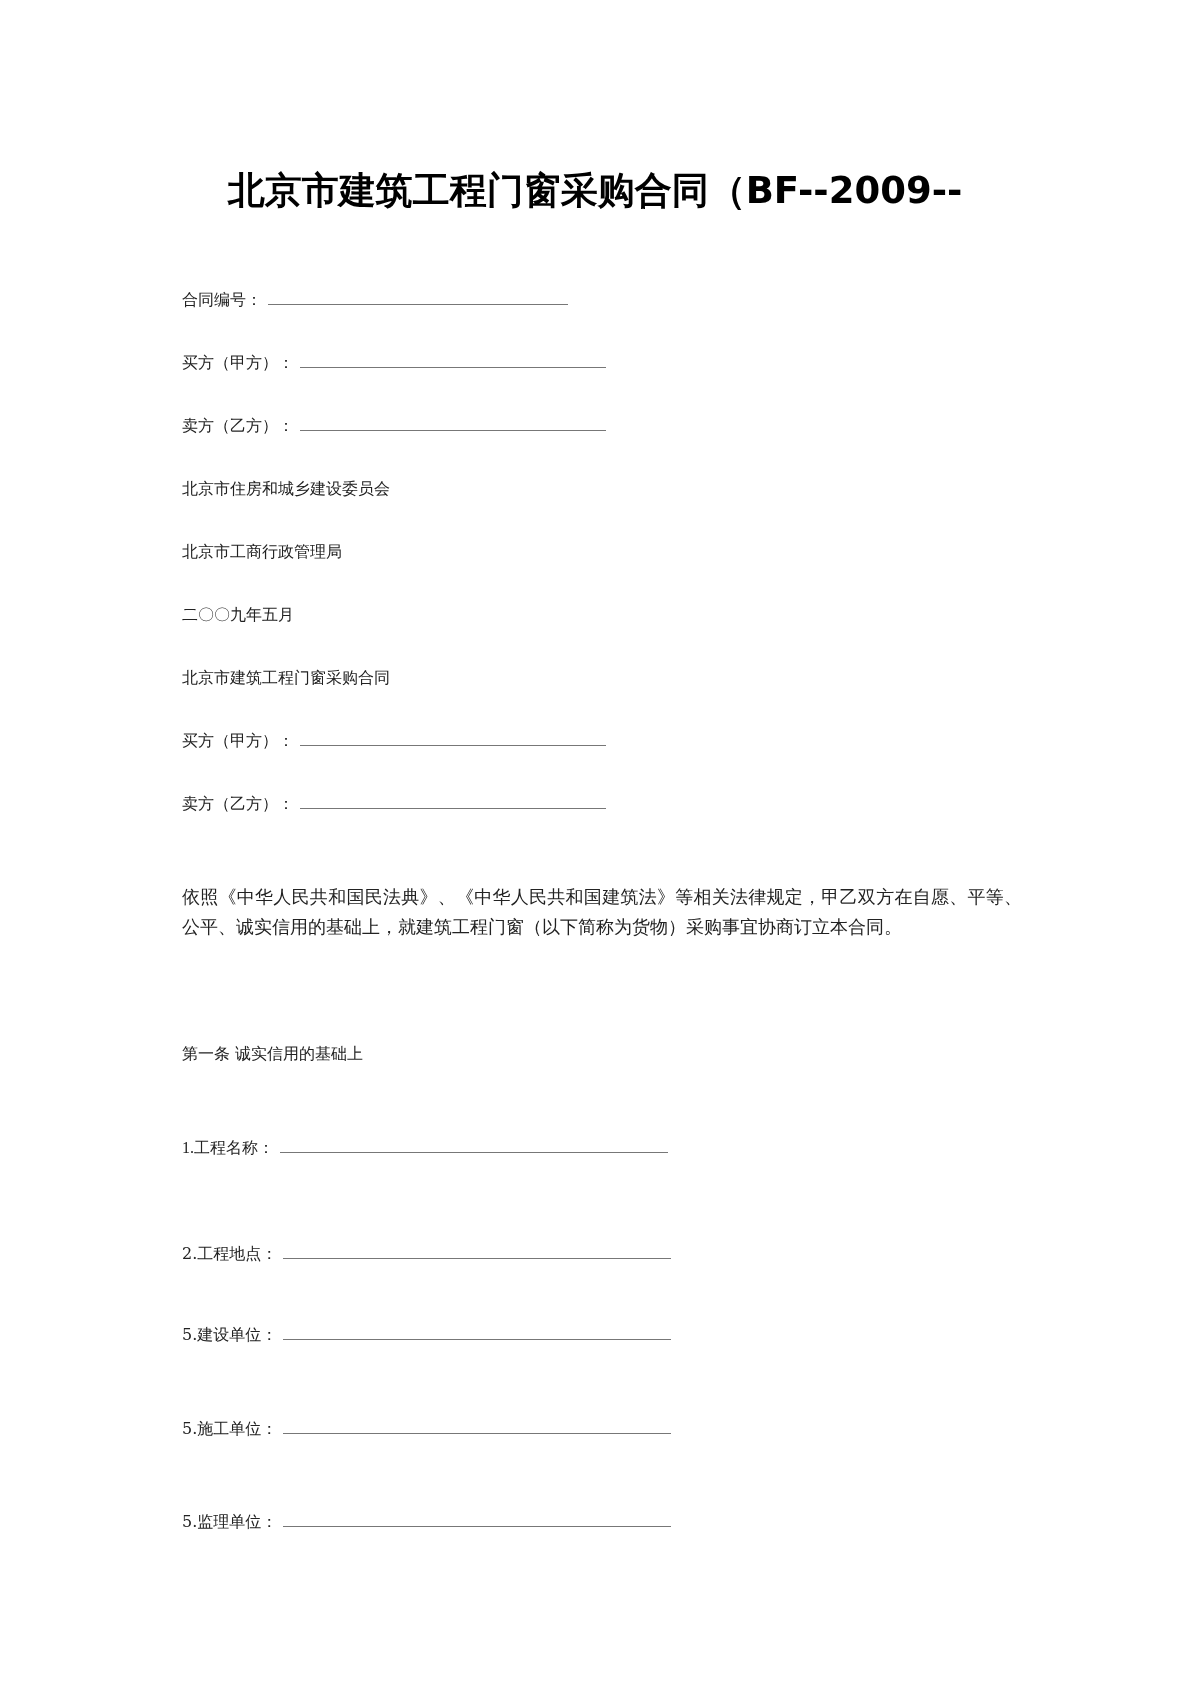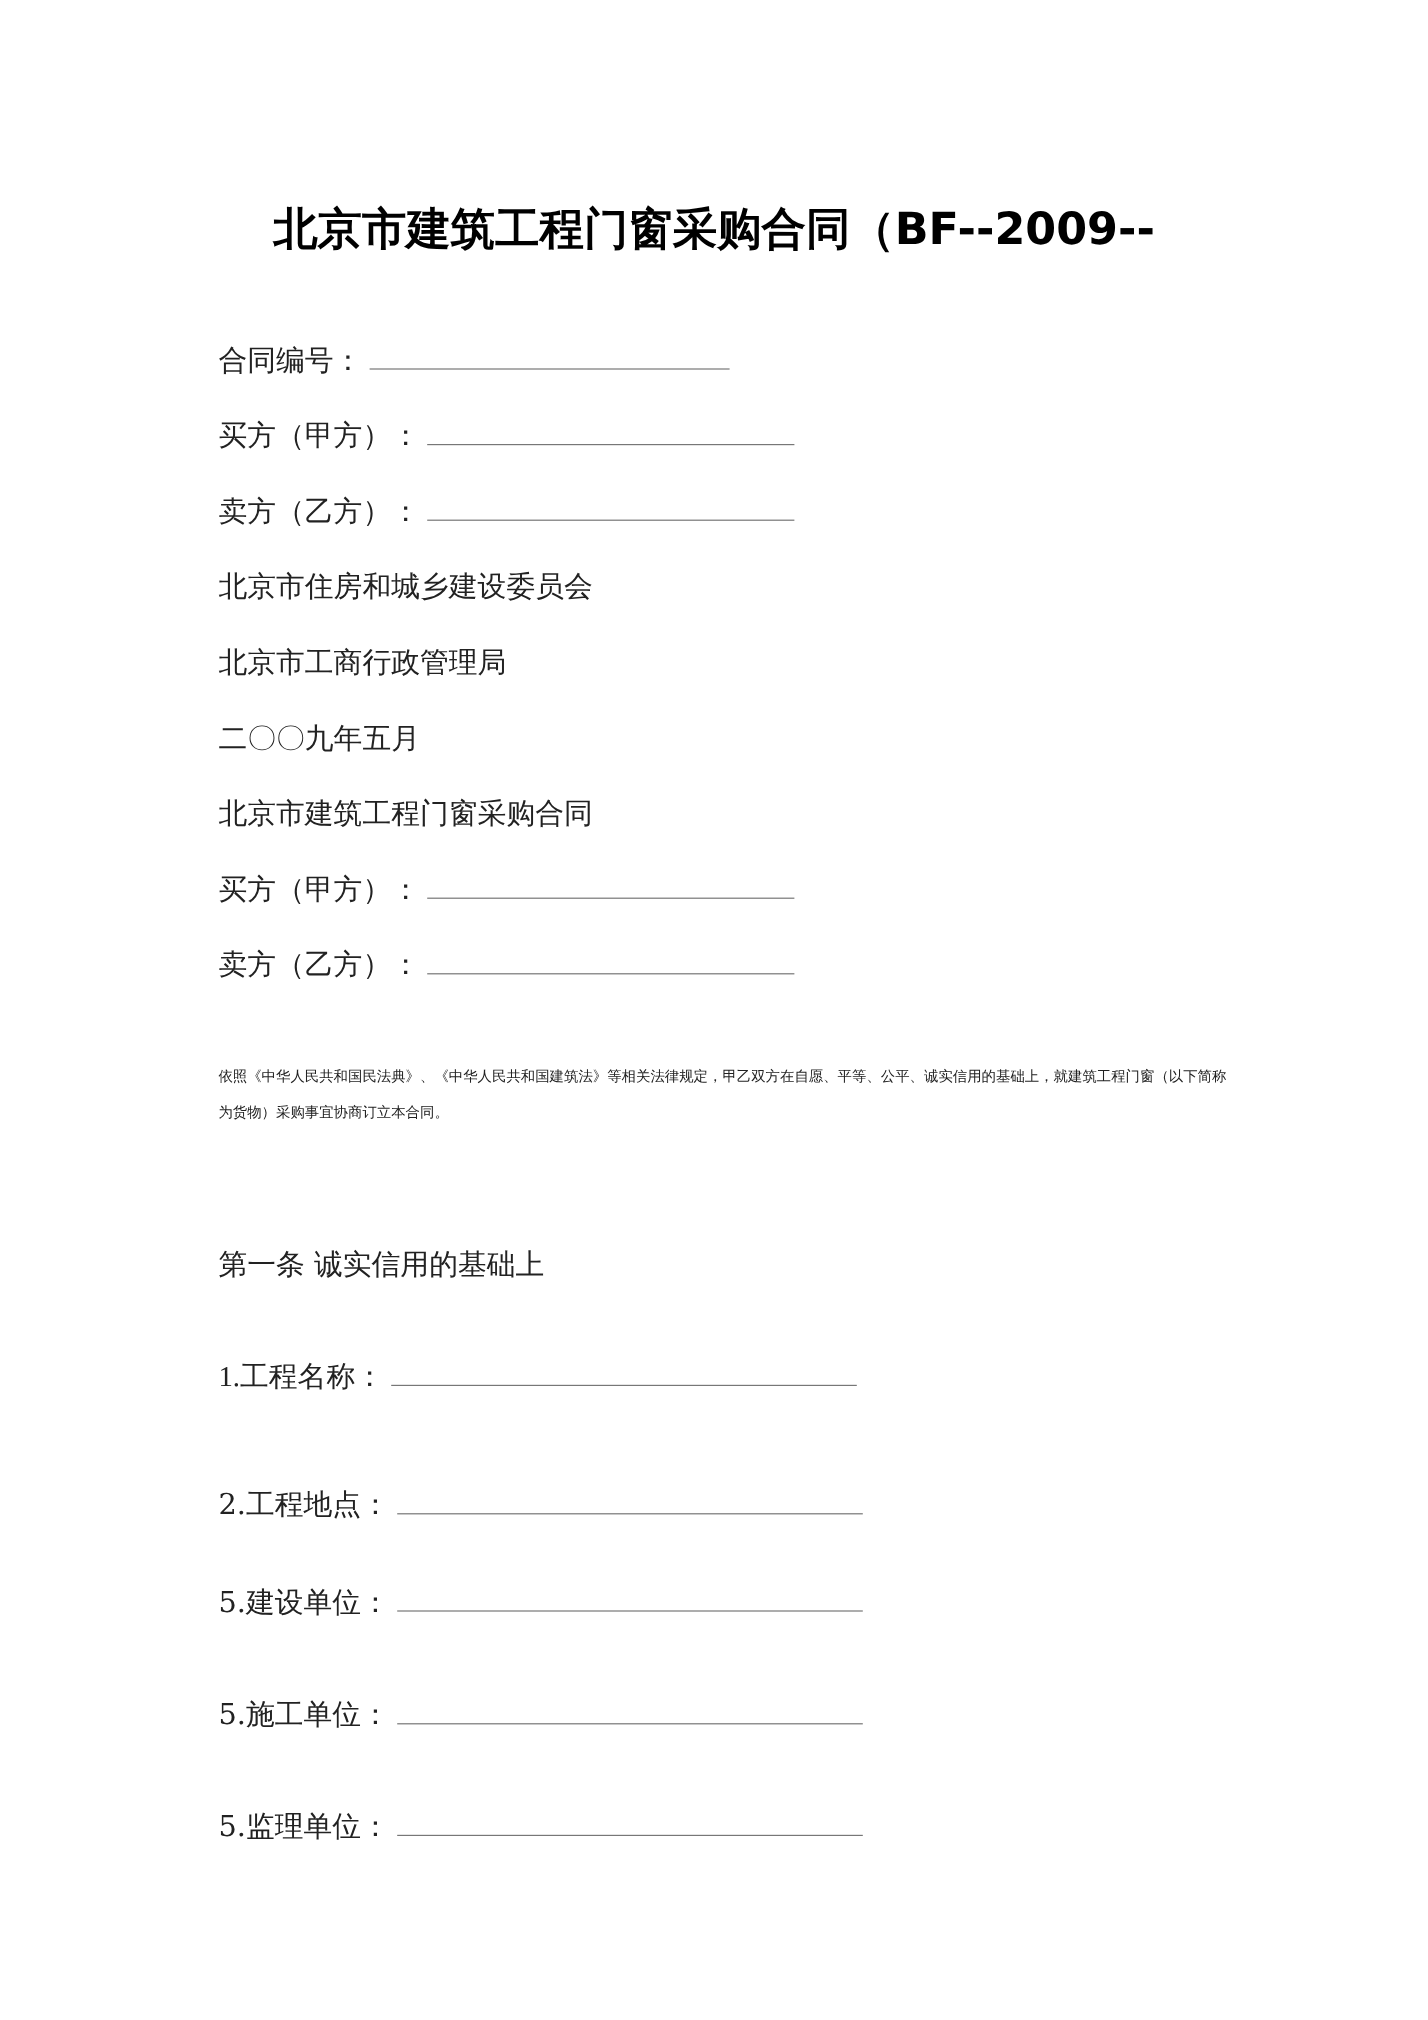--- a/index.html
+++ b/index.html
@@ -31,38 +31,38 @@
       font-family: "DejaVu Sans", "Liberation Sans", sans-serif;
       font-weight: bold;
       font-size: 37px;
       line-height: 58px;
       color: #000;
       letter-spacing: 0px;
     }
     .line {
       position: absolute;
       left: 182px;
-      font-size: 24px;
+      font-size: 16px;
       line-height: 24px;
       white-space: nowrap;
       color: #222;
     }
     .blank {
       display: inline-block;
       border-bottom: 1px solid #777;
       height: 16px;
       vertical-align: baseline;
       margin-left: 6px;
     }
     .para {
       position: absolute;
       left: 182px;
       width: 840px;
       top: 882px;
-      font-size: 12px;
+      font-size: 18px;
       line-height: 30px;
       color: #222;
       text-align: justify;
     }
   </style>
 </head>
 <body>
 
 <div class="page">
 

